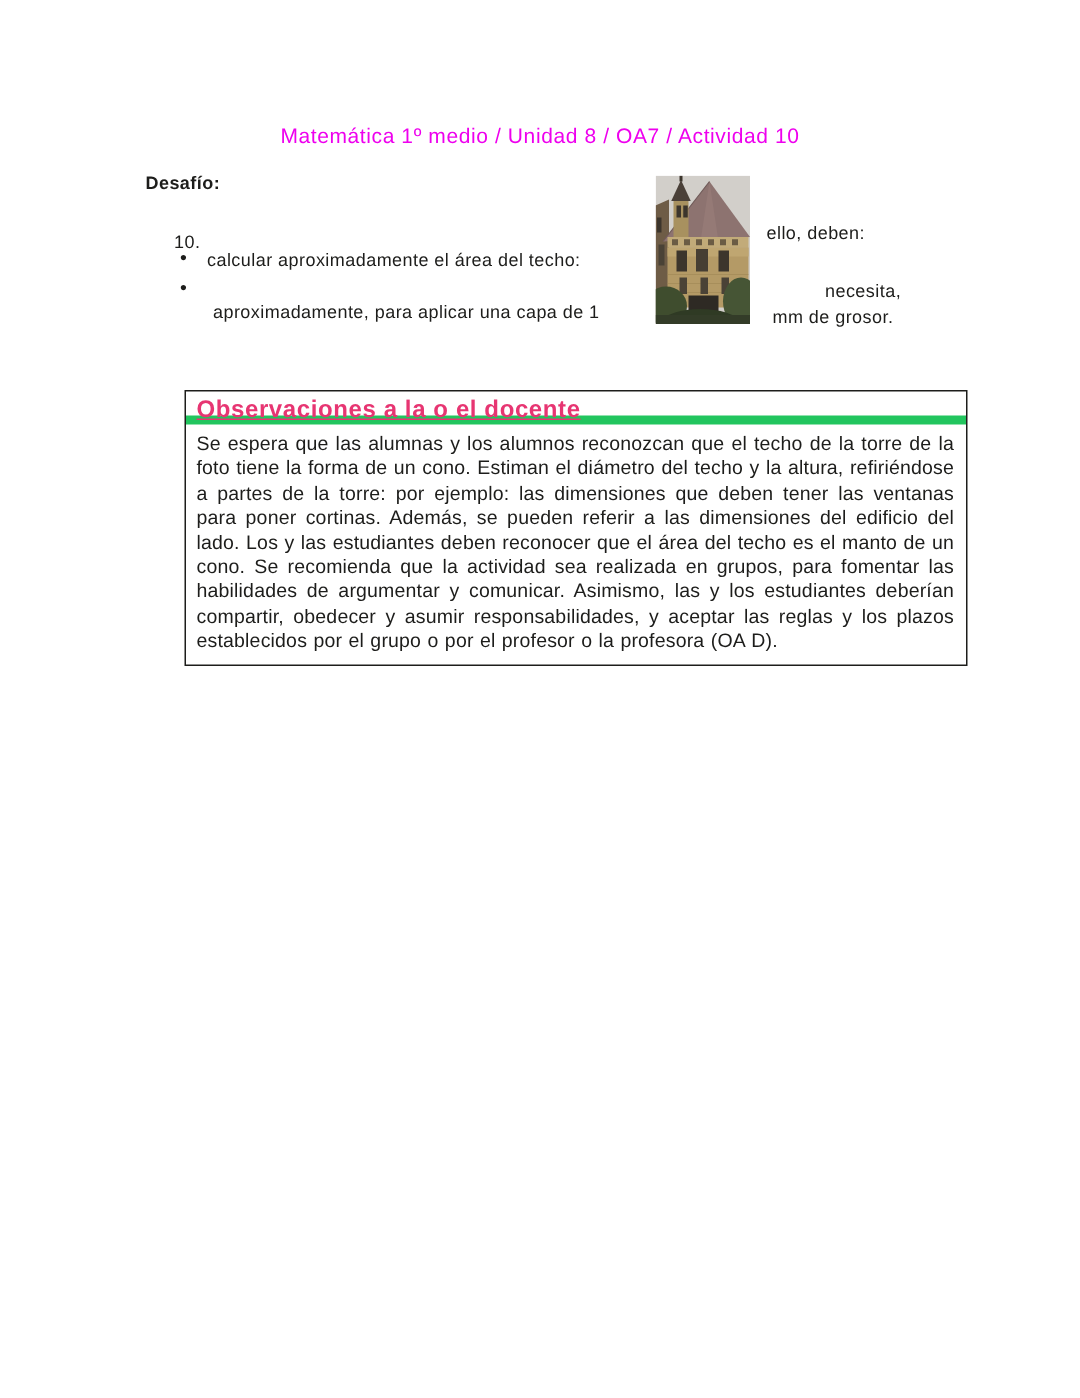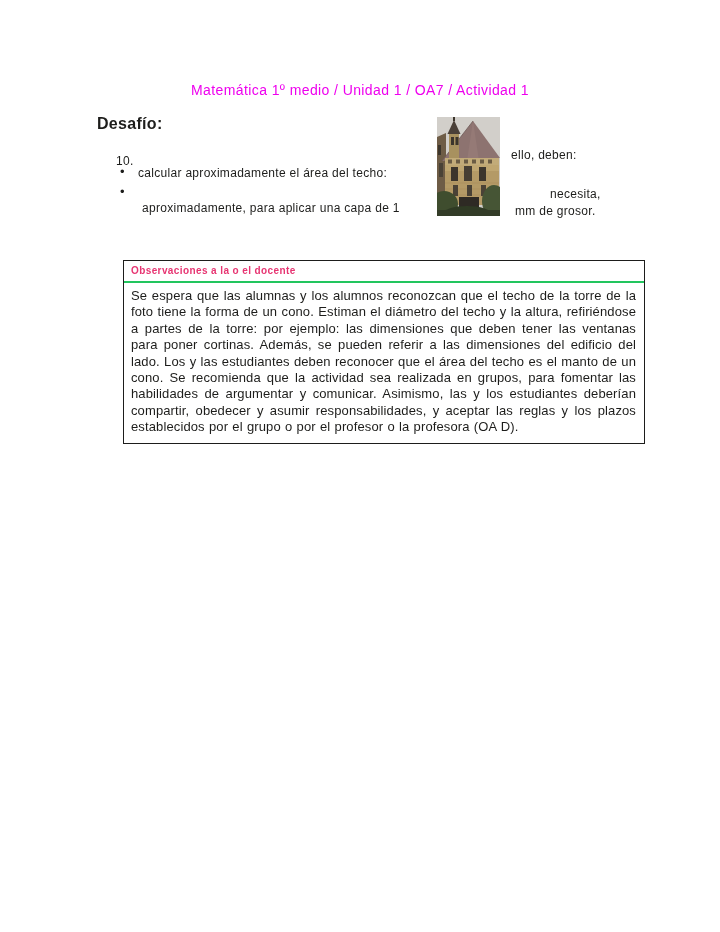--- a/index.html
+++ b/index.html
@@ -28,21 +28,21 @@
     text-align: center;
     font-size: 14px;
     letter-spacing: 0.4px;
     color: var(--title-accent, #ee00ee);
     white-space: nowrap;
   }
   .section-heading {
     position: absolute;
     top: 115px;
     left: 97px;
-    font-size: 16px;
+    font-size: 12px;
     font-weight: 700;
     letter-spacing: 0.3px;
   }
   .frag {
     position: absolute;
     font-size: 12px;
     letter-spacing: 0.3px;
     white-space: nowrap;
   }
   .num      { left: 116px; top: 154px; }
@@ -73,43 +73,44 @@
     width: 522px;
     height: 184px;
     box-sizing: border-box;
     border: 1.5px solid #1d1d1b;
     background: #ffffff;
   }
   .obs-header {
     box-sizing: border-box;
     padding: 4px 7px 3px 7px;
     height: 22px;
-    font-size: 10px;
+    font-size: 16px;
     font-weight: 700;
     letter-spacing: 0.4px;
     color: var(--note-accent, #e73572);
-    border-bottom: 2px solid #22c55e;
+    border-bottom: 6px solid #22c55e;
     white-space: nowrap;
+    text-decoration: underline;
   }
   .obs-body {
     box-sizing: border-box;
     padding: 5px 8px 0 7px;
     font-size: 13px;
     line-height: 16.4px;
     letter-spacing: 0.12px;
     word-spacing: 0.5px;
     text-align: justify;
   }
 </style>
 </head>
 <body>
 
 <div class="page">
 
-  <div class="doc-title">Matemática 1º medio / Unidad 1 / OA7 / Actividad 1</div>
+  <div class="doc-title">Matemática 1º medio / Unidad 8 / OA7 / Actividad 10</div>
 
   <div class="section-heading">Desafío:</div>
 
   <span class="frag num">10.</span>
   <span class="frag l1r">ello, deben:</span>
 
   <span class="frag b1d">•</span>
   <span class="frag b1t">calcular aproximadamente el área del techo:</span>
 
   <span class="frag b2d">•</span>

